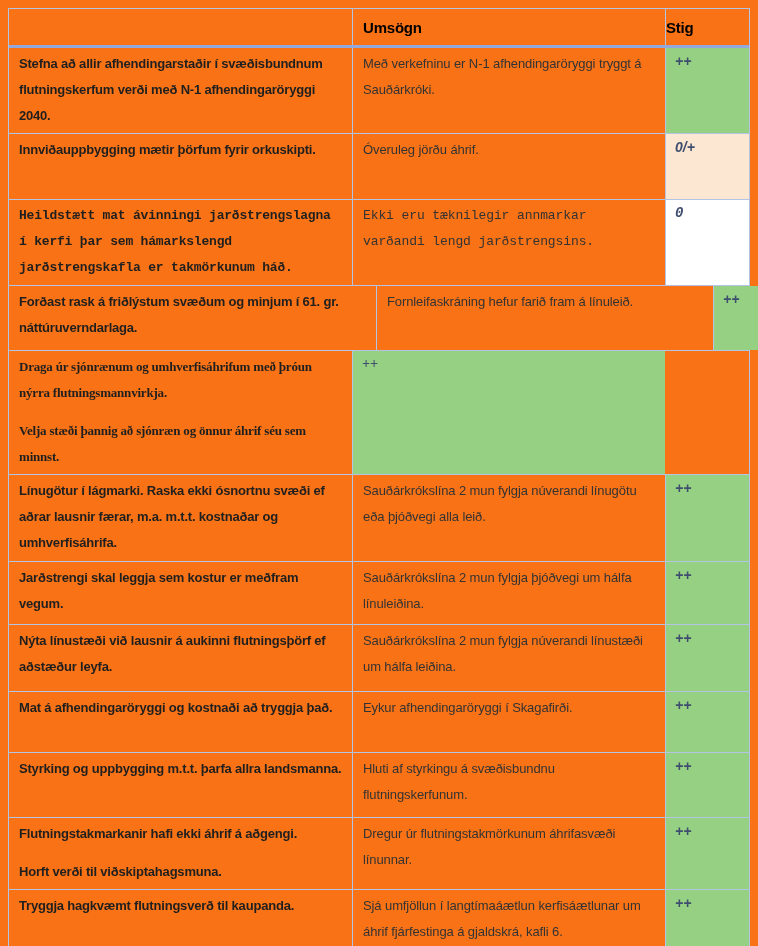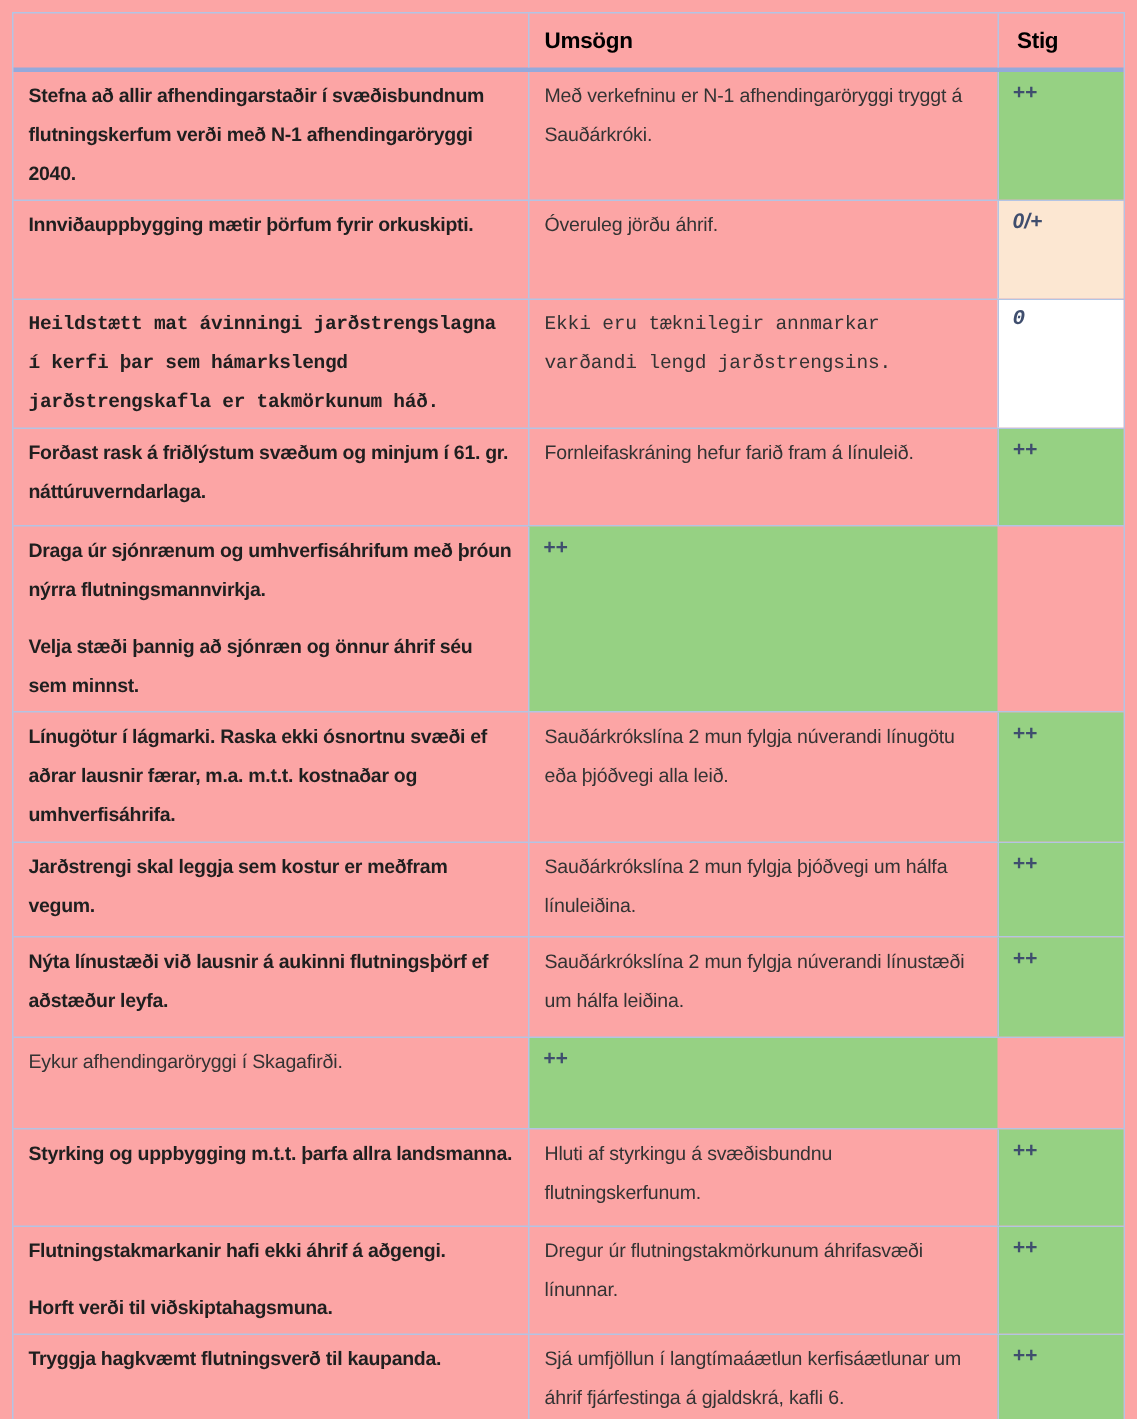--- a/index.html
+++ b/index.html
@@ -6,21 +6,21 @@
     margin: 0;
     padding: 0;
     background: #ffffff;
     font-family: "Liberation Sans", "DejaVu Sans", sans-serif;
   }
   .page {
     width: 758px;
     height: 946px;
     box-sizing: border-box;
     padding: 8px;
-    background: #fca5a5;
+    background: #f97316;
   }
   .eval-table {
     width: 742px;
     box-sizing: border-box;
     border-top: 1px solid #B3C4E4;
     border-left: 1px solid #B3C4E4;
     border-right: 1px solid #B3C4E4;
     border-bottom: 3px solid #A8C0DA;
   }
   .t-row {
@@ -70,21 +70,21 @@
     padding-bottom: 6px;
   }
   .header-label {
     font-weight: bold;
     font-size: 15px;
     color: #000000;
     letter-spacing: -0.2px;
   }
   .header .stig-cell {
     font-style: normal;
-    padding-left: 12px;
+    padding-left: 0;
     text-align: center;
   }
 </style>
 </head>
 <body>
 
 <div class="page">
   <div class="eval-table">
     <div class="t-row header">
       <div class="cell goal-cell">
@@ -121,31 +121,31 @@
   <div class="t-row" style="min-height: 82px; font-family: Liberation Mono, monospace;">
     <div class="cell goal-cell">
           <p>Heildstætt mat ávinningi jarðstrengslagna í kerfi þar sem hámarkslengd jarðstrengskafla er takmörkunum háð.</p>
         </div>
     <div class="cell umsogn-cell">
           <p>Ekki eru tæknilegir annmarkar varðandi lengd jarðstrengsins.</p>
         </div>
     <div class="cell stig-cell" style="background: rgb(255, 255, 255);">0</div>
   </div>
 
-  <div class="t-row" style="min-height: 64px;">
+  <div class="t-row" style="min-height: 64px; gap: 24px;">
     <div class="cell goal-cell">
           <p>Forðast rask á friðlýstum svæðum og minjum í 61. gr. náttúruverndarlaga.</p>
         </div>
     <div class="cell umsogn-cell">
           <p>Fornleifaskráning hefur farið fram á línuleið.</p>
         </div>
     <div class="cell stig-cell" style="background: rgb(150, 209, 131);">++</div>
   </div>
 
-  <div class="t-row" style="min-height: 114px;">
+  <div class="t-row" style="min-height: 114px; font-family: Liberation Serif, serif;">
     <div class="cell goal-cell">
           <p>Draga úr sjónrænum og umhverfisáhrifum með þróun nýrra flutningsmannvirkja.</p>
           <p>Velja stæði þannig að sjónræn og önnur áhrif séu sem minnst.</p>
         </div>
     <div class="cell stig-cell" style="background: rgb(150, 209, 131);">++</div>
   </div>
 
   <div class="t-row" style="min-height: 86px;">
     <div class="cell goal-cell">
           <p>Línugötur í lágmarki. Raska ekki ósnortnu svæði ef aðrar lausnir færar, m.a. m.t.t. kostnaðar og umhverfisáhrifa.</p>
@@ -170,20 +170,23 @@
     <div class="cell goal-cell">
           <p>Nýta línustæði við lausnir á aukinni flutningsþörf ef aðstæður leyfa.</p>
         </div>
     <div class="cell umsogn-cell">
           <p>Sauðárkrókslína 2 mun fylgja núverandi línustæði um hálfa leiðina.</p>
         </div>
     <div class="cell stig-cell" style="background: rgb(150, 209, 131);">++</div>
   </div>
 
   <div class="t-row" style="min-height: 60px;">
+    <div class="cell goal-cell">
+          <p>Mat á afhendingaröryggi og kostnaði að tryggja það.</p>
+        </div>
     <div class="cell umsogn-cell">
           <p>Eykur afhendingaröryggi í Skagafirði.</p>
         </div>
     <div class="cell stig-cell" style="background: rgb(150, 209, 131);">++</div>
   </div>
 
   <div class="t-row" style="min-height: 64px;">
     <div class="cell goal-cell">
           <p>Styrking og uppbygging m.t.t. þarfa allra landsmanna.</p>
         </div>

